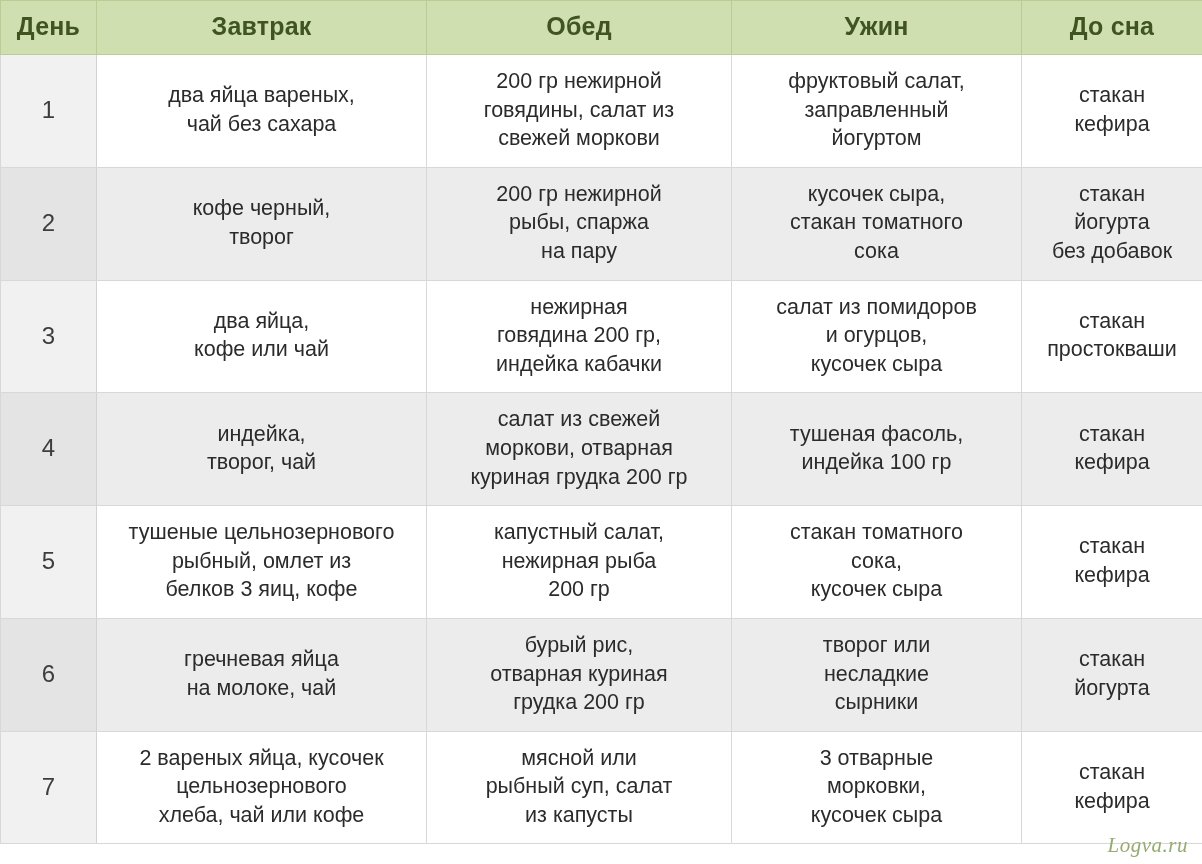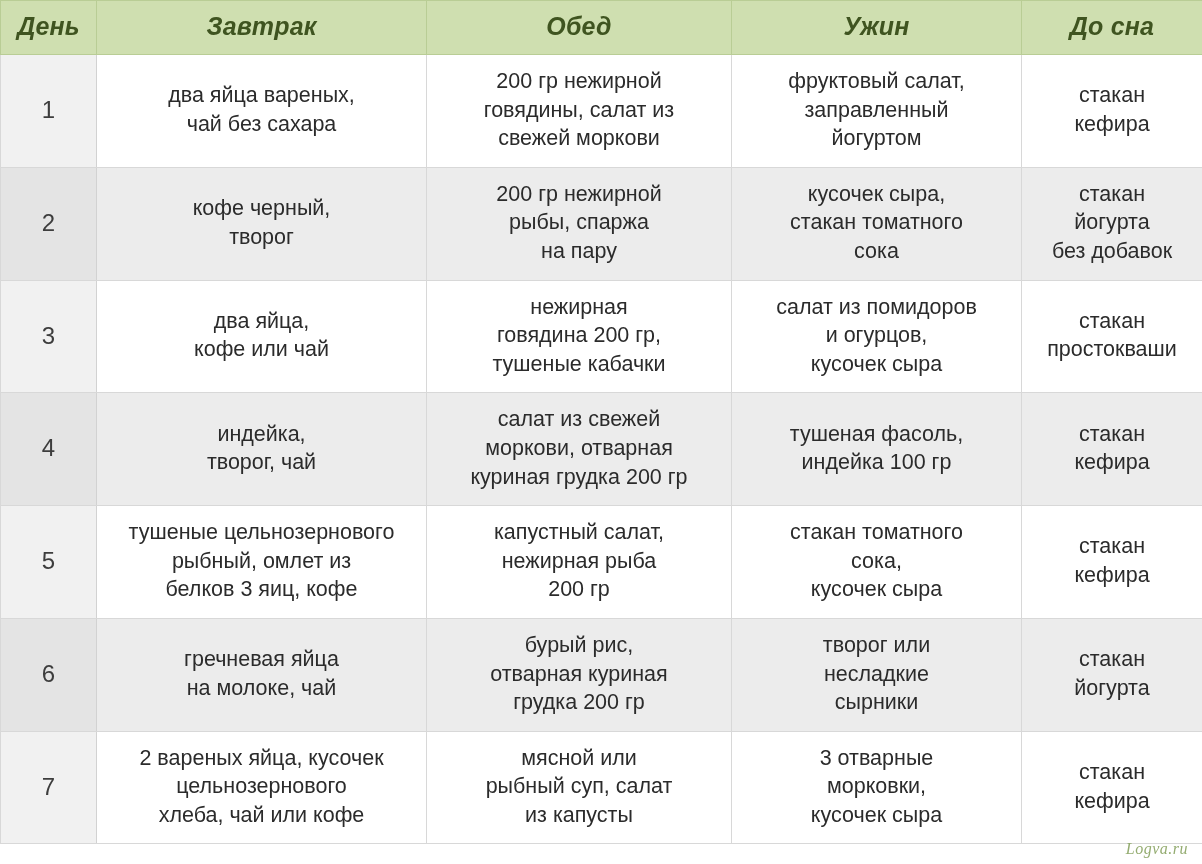--- a/index.html
+++ b/index.html
@@ -27,21 +27,20 @@
 
   thead th {
     background: #cfdfb0;
     color: #3f5420;
     font-size: 25px;
     font-weight: bold;
     text-align: center;
     padding: 11px 4px 13px 4px;
     border: 1px solid #b9cd95;
     letter-spacing: 0.2px;
-    font-style: italic;
   }
   tbody td {
     border: 1px solid #d8d8d8;
     text-align: center;
     vertical-align: middle;
     color: #2b2b2b;
     font-size: 21.5px;
     line-height: 1.33;
     padding: 12px 8px 14px 8px;
   }
@@ -62,21 +61,21 @@
   }
   tbody tr.row-even td.day-cell {
     background: #e4e4e4;
   }
   .cell-line { display: block; white-space: nowrap; }
 
   .watermark {
     position: absolute;
     right: 14px;
     bottom: 6px;
-    font-size: 16px;
+    font-size: 21px;
     color: #8fa86a;
     font-family: "Liberation Serif", serif;
     font-style: italic;
     letter-spacing: 0.5px;
     opacity: 0.95;
   }
 </style>
 </head>
 <body>
 
@@ -146,21 +145,21 @@
 
     <tr class="row-odd">
       <td class="day-cell">3</td>
       <td>
         <span class="cell-line">два яйца,</span>
         <span class="cell-line">кофе или чай</span>
       </td>
       <td>
         <span class="cell-line">нежирная</span>
         <span class="cell-line">говядина  200 гр,</span>
-        <span class="cell-line">тушеные кабачки</span>
+        <span class="cell-line">индейка кабачки</span>
       </td>
       <td>
         <span class="cell-line">салат из помидоров</span>
         <span class="cell-line">и огурцов,</span>
         <span class="cell-line">кусочек сыра</span>
       </td>
       <td>
         <span class="cell-line">стакан</span>
         <span class="cell-line">простокваши</span>
       </td>

